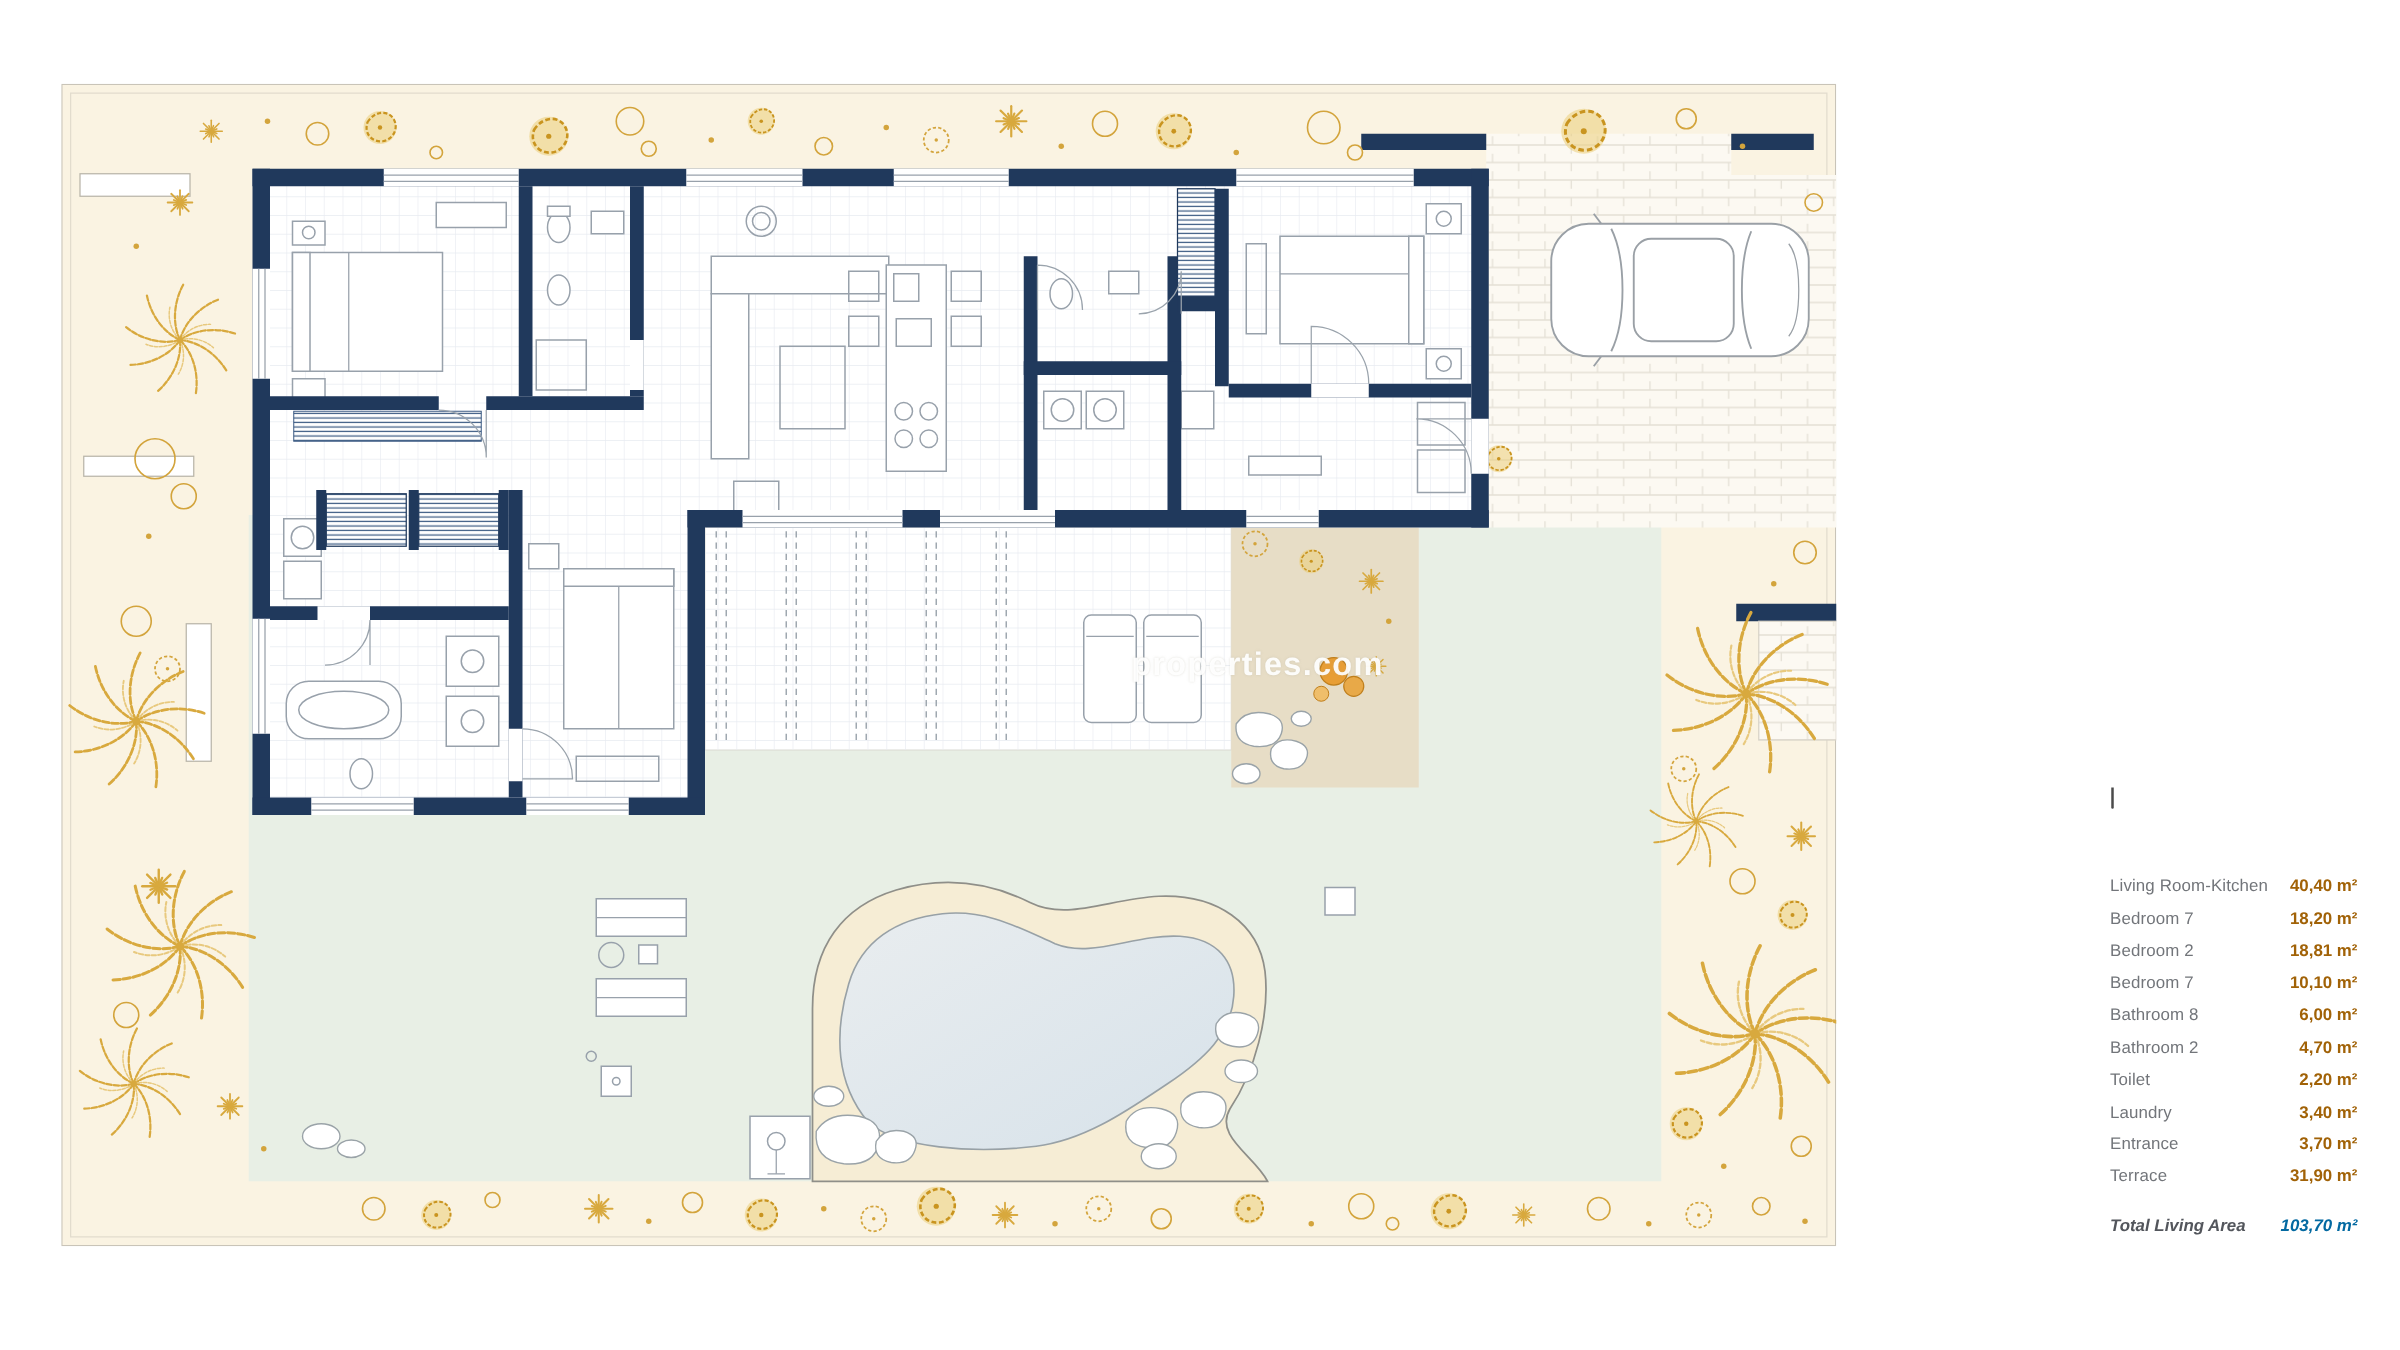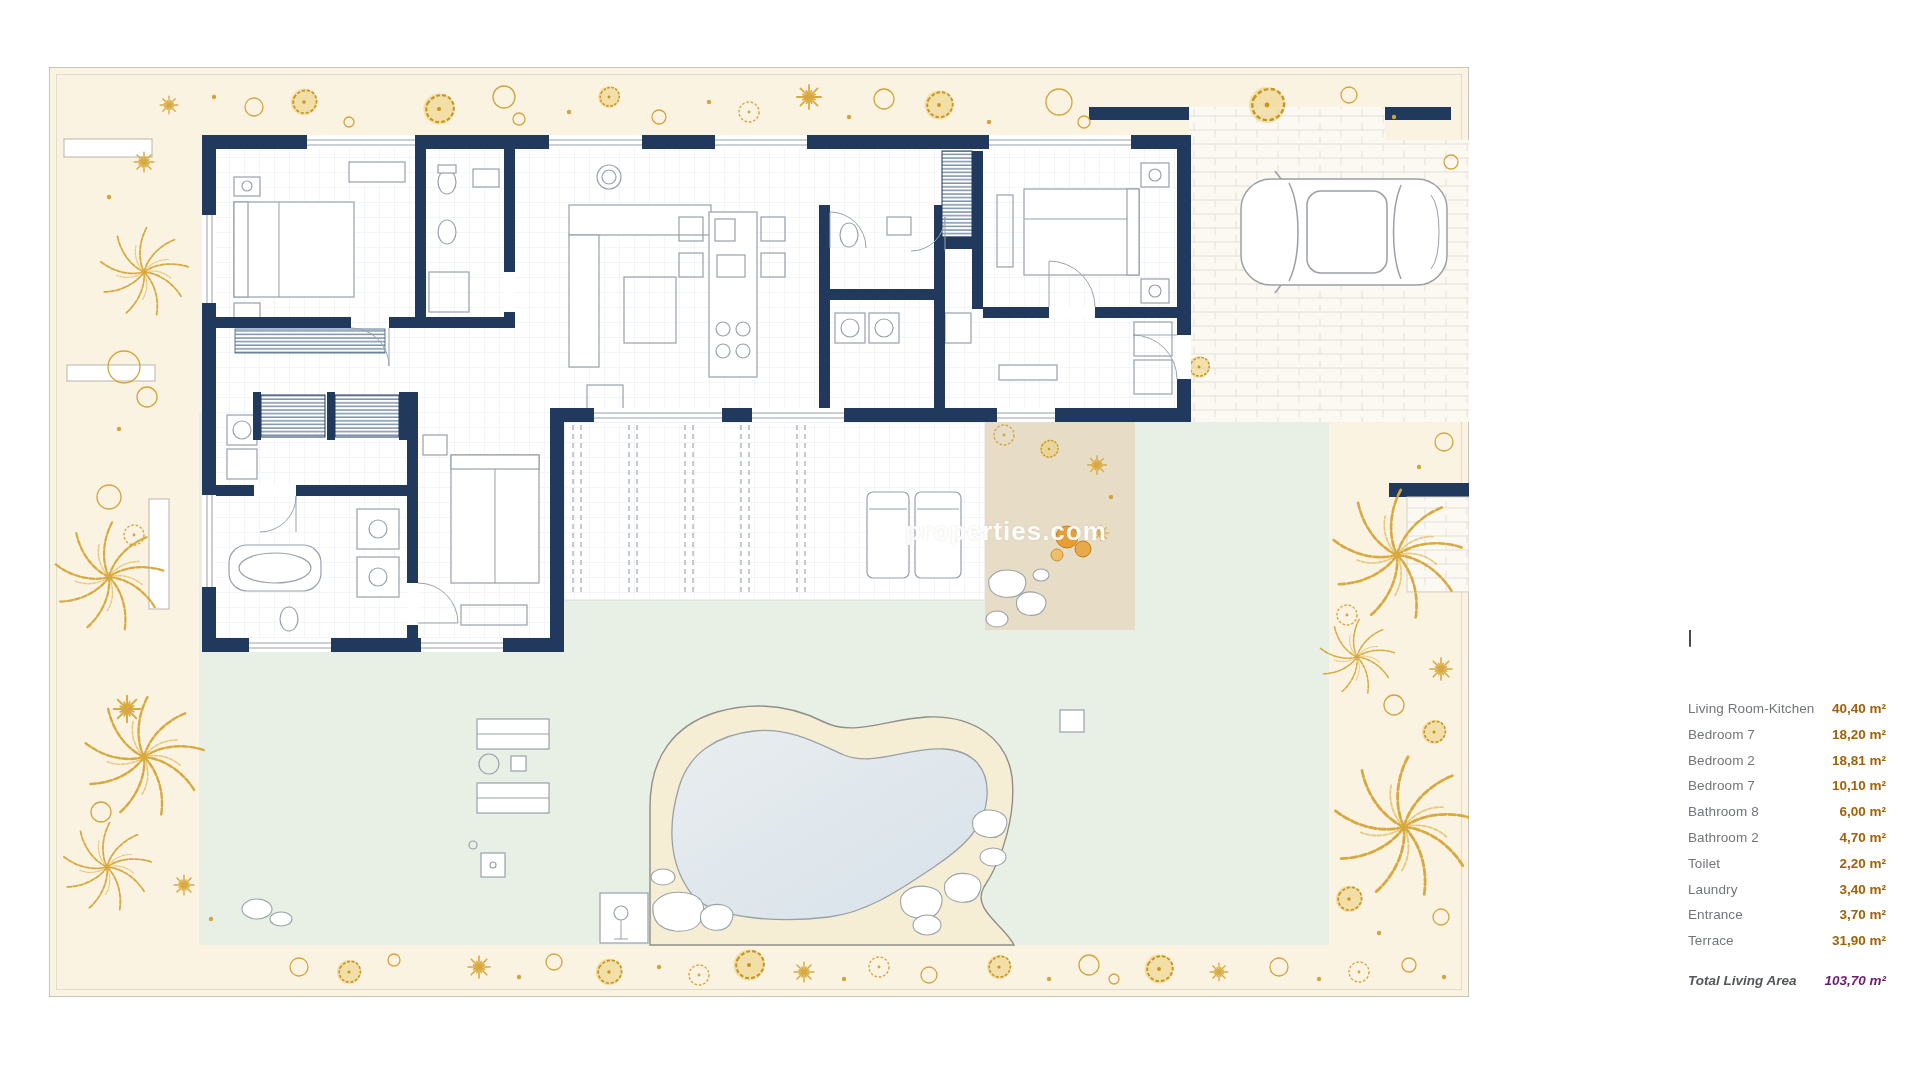--- a/index.html
+++ b/index.html
@@ -8,21 +8,21 @@
   .plan-wrap{position:absolute;left:49px;top:67px;width:1420px;height:930px;}
   svg{display:block;}
 
   
   .legend{position:absolute;left:1688px;top:684px;width:198px;font-size:13.5px;color:#72757a;margin-top:12px;}
   .legend-row{display:flex;justify-content:space-between;align-items:baseline;height:25.8px;line-height:25.8px;}
   .legend-row .lab{font-weight:400;color:#72757a;letter-spacing:.1px;}
   .legend-row .val{font-weight:700;color:#a16207;}
   .legend-total{display:flex;justify-content:space-between;margin-top:14px;height:26px;line-height:26px;font-style:italic;}
   .legend-total .lab{font-weight:700;color:#53565c;}
-  .legend-total .val{font-weight:700;color:#701a75;}
+  .legend-total .val{font-weight:700;color:#0369a1;}
 
   
   .watermark{position:absolute;left:905px;top:516px;font-size:26px;font-weight:700;
              letter-spacing:1px;color:rgba(255,255,255,0.93);
              text-shadow:0 0 2px rgba(170,165,150,0.35);pointer-events:none;}
 
   
   .tick{position:absolute;left:1689px;top:630px;width:2px;height:17px;background:#4b4b4b;
         border-radius:0 0 2px 2px;}
 

